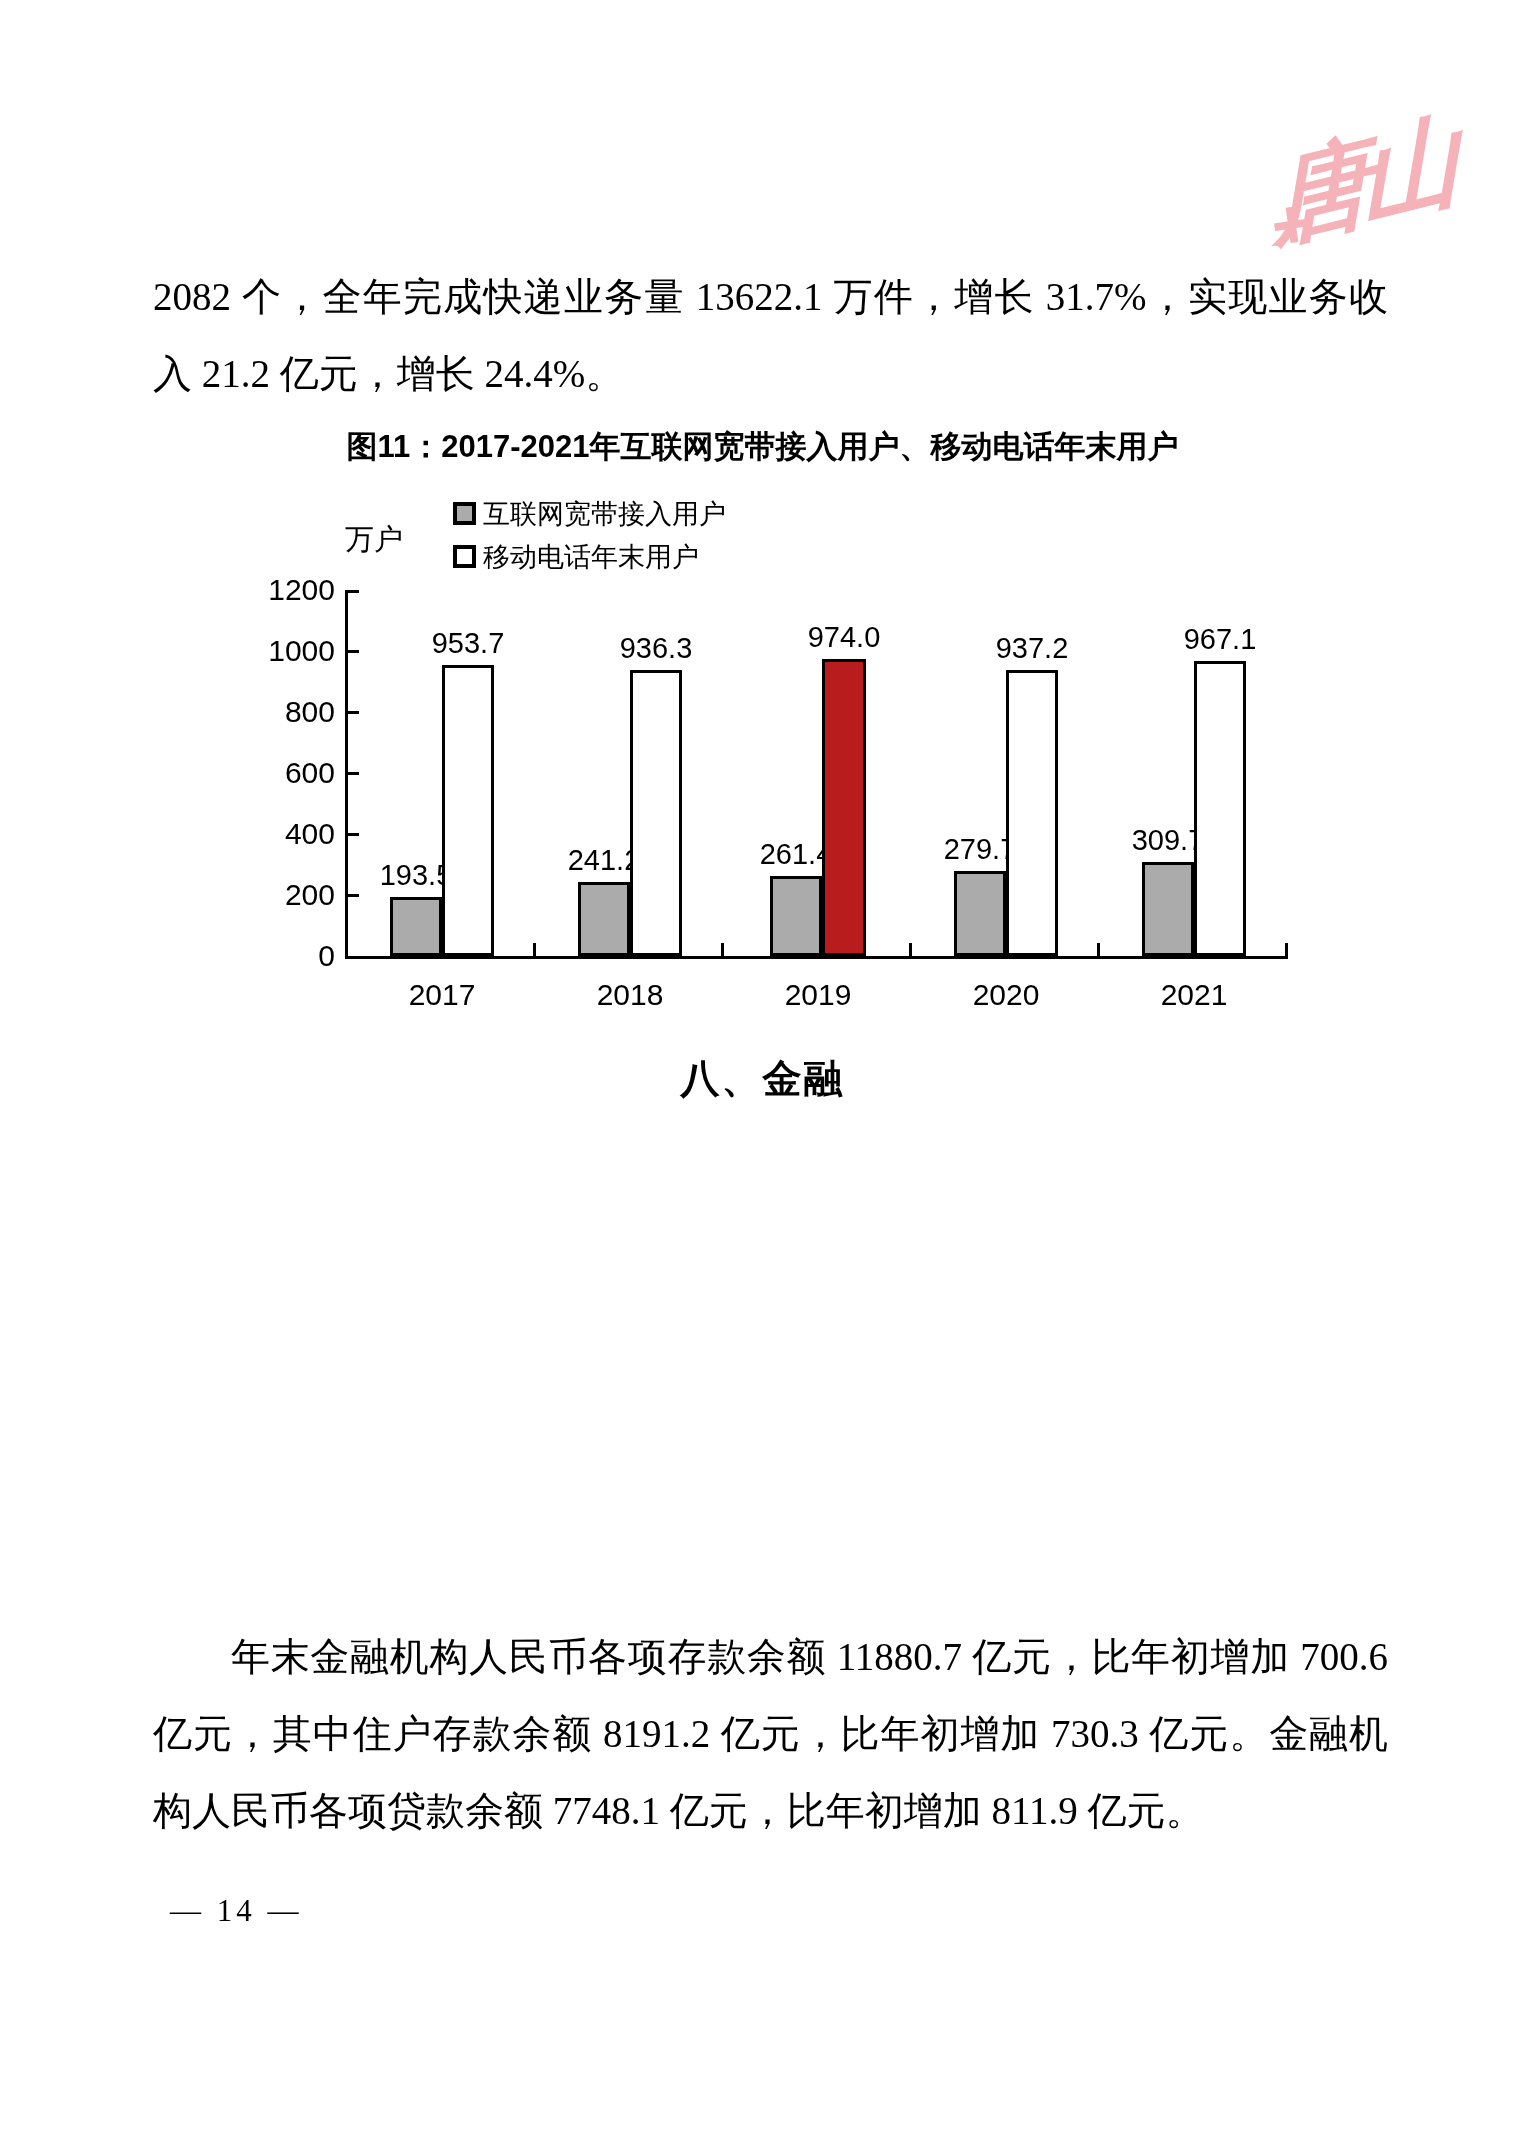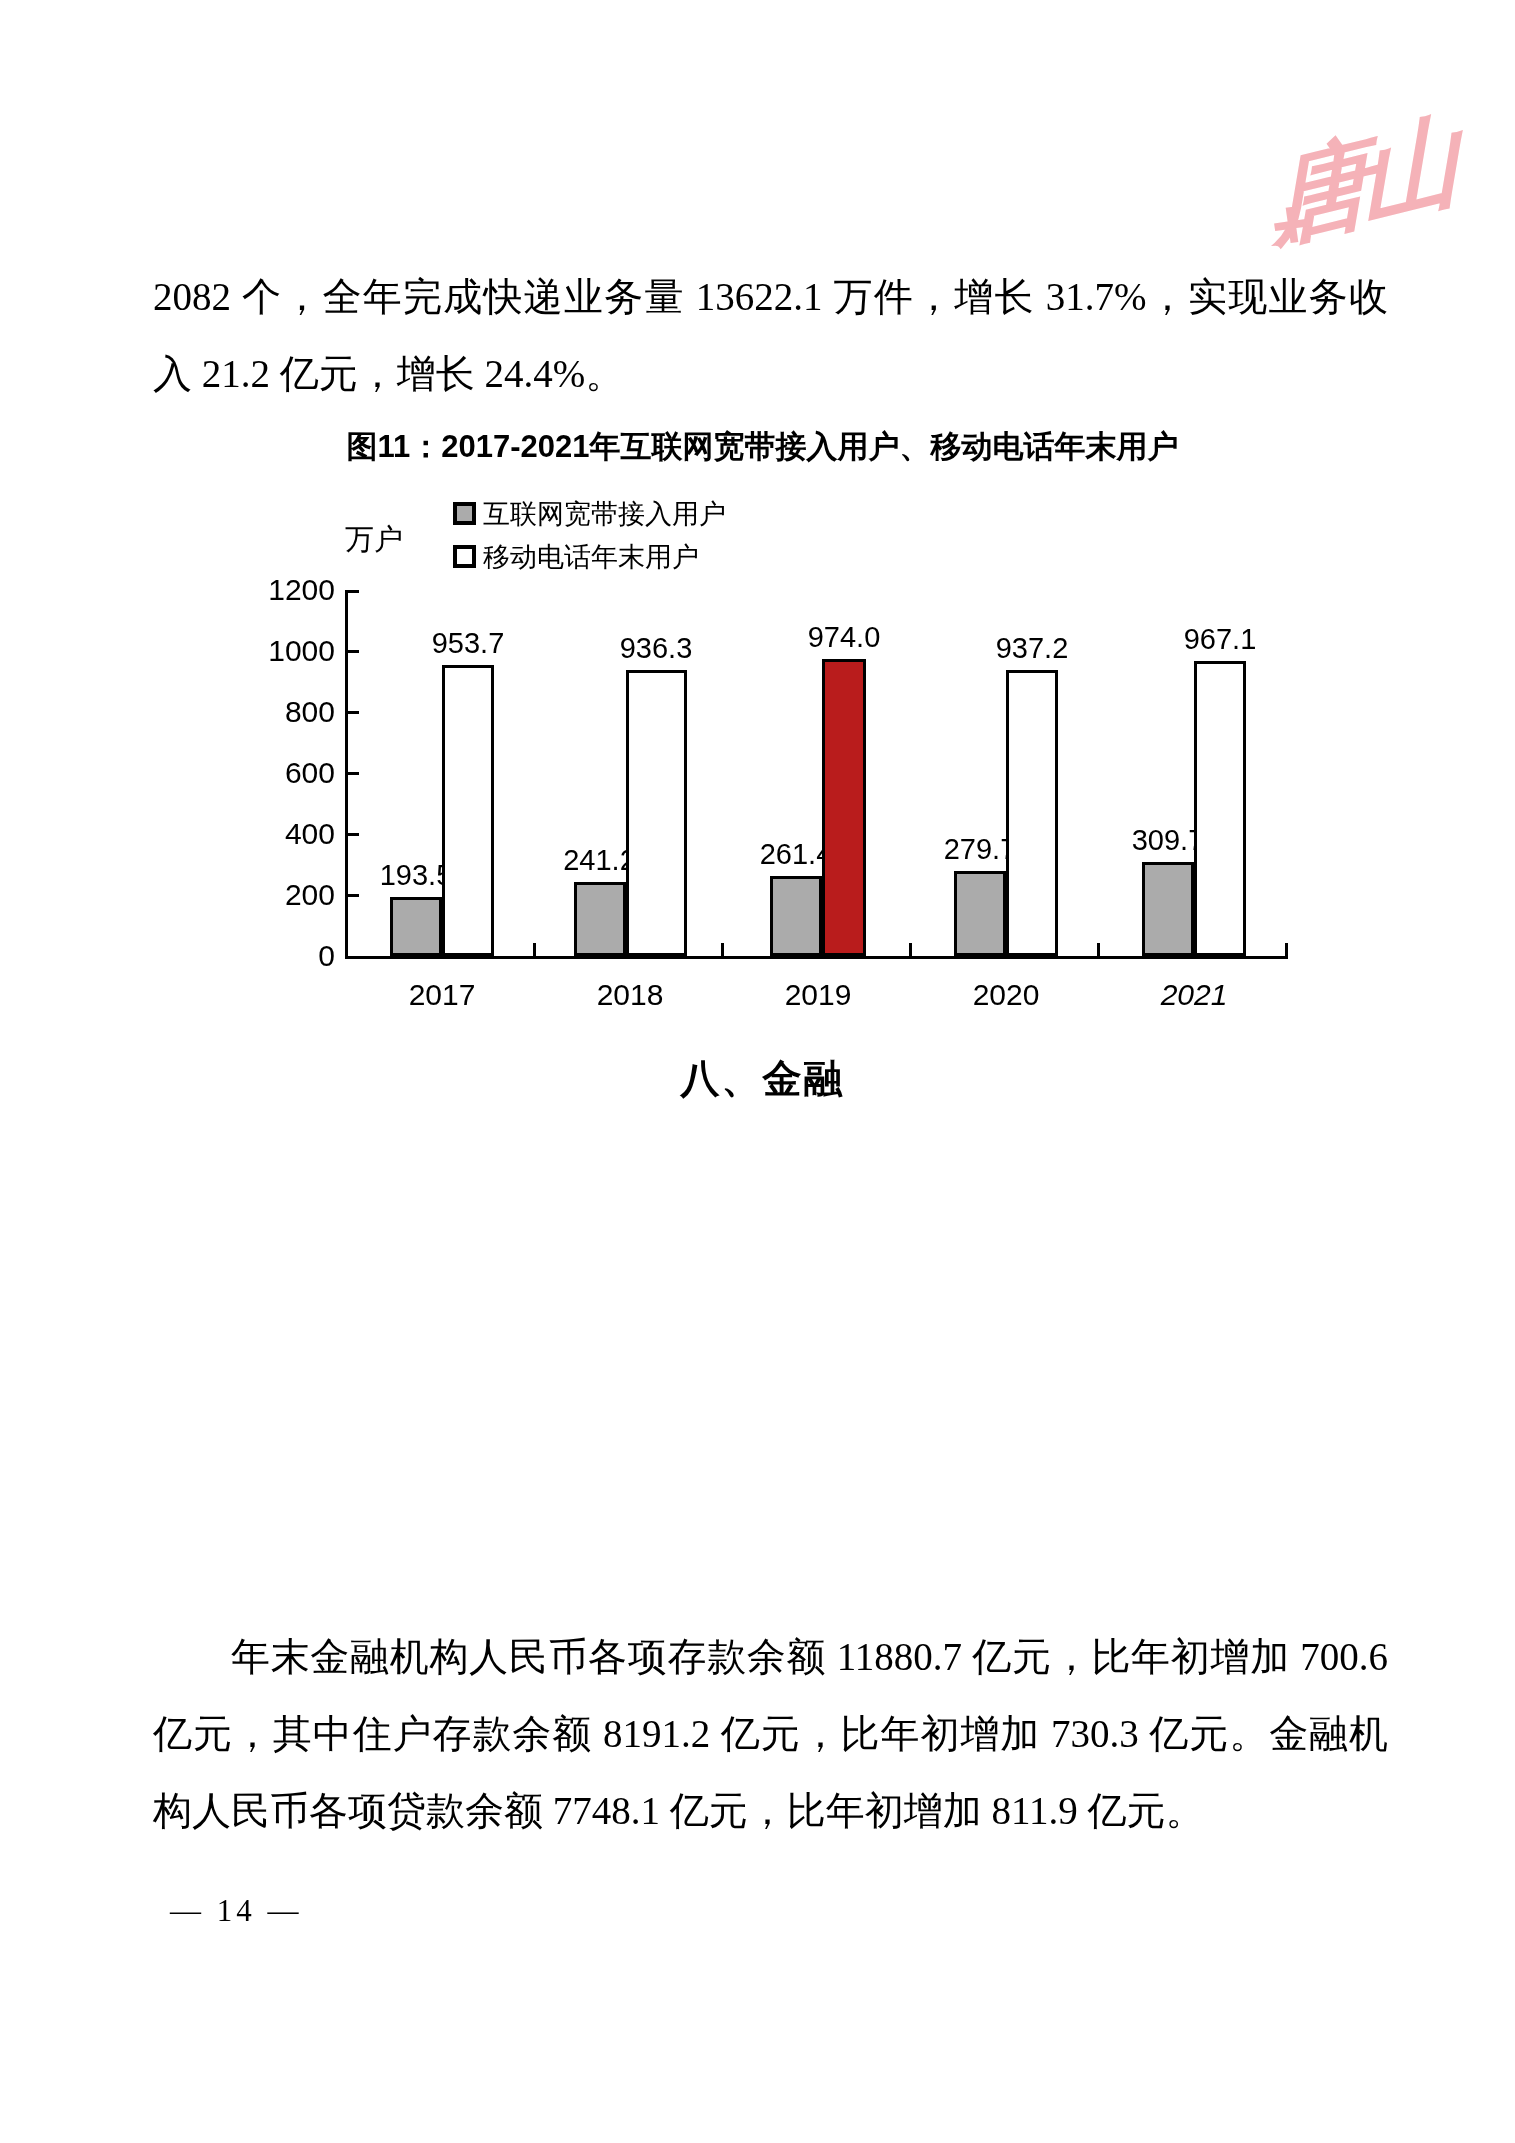--- a/index.html
+++ b/index.html
@@ -142,21 +142,21 @@
           </div>
           <div class="bar" style="width: 52px; height: 291px; background: rgb(255, 255, 255); border-color: rgb(0, 0, 0);">
             <div class="bar-value">953.7</div>
           </div>
         </div>
         <div class="x-label" style="left: 0px; width: 188px;">2017</div>
         <div class="bar-group" style="left: 188px; width: 188px;">
           <div class="bar" style="width: 52px; height: 74px; background: rgb(171, 171, 171); border-color: rgb(0, 0, 0);">
             <div class="bar-value">241.2</div>
           </div>
-          <div class="bar" style="width: 61px; height: 286px; background: rgb(255, 255, 255); border-color: rgb(0, 0, 0); padding-left: 31px;">
+          <div class="bar" style="width: 52px; height: 286px; background: rgb(255, 255, 255); border-color: rgb(0, 0, 0); padding-left: 31px;">
             <div class="bar-value">936.3</div>
           </div>
         </div>
         <div class="x-label" style="left: 188px; width: 188px;">2018</div>
         <div class="bar-group" style="left: 376px; width: 188px;">
           <div class="bar" style="width: 52px; height: 80px; background: rgb(171, 171, 171); border-color: rgb(0, 0, 0);">
             <div class="bar-value">261.4</div>
           </div>
           <div class="bar" style="width: 44px; height: 297px; background: #b91c1c; border-color: rgb(0, 0, 0);">
             <div class="bar-value">974.0</div>
@@ -173,21 +173,21 @@
         </div>
         <div class="x-label" style="left: 564px; width: 188px;">2020</div>
         <div class="bar-group" style="left: 752px; width: 188px;">
           <div class="bar" style="width: 52px; height: 94px; background: rgb(171, 171, 171); border-color: rgb(0, 0, 0);">
             <div class="bar-value">309.7</div>
           </div>
           <div class="bar" style="width: 52px; height: 295px; background: rgb(255, 255, 255); border-color: rgb(0, 0, 0);">
             <div class="bar-value">967.1</div>
           </div>
         </div>
-        <div class="x-label" style="left: 752px; width: 188px; font-style: italic;">2021</div>
+        <div class="x-label" style="left: 752px; width: 188px;">2021</div>
       </div>
   </div>
 
   <h2 class="heading">八、金融</h2>
 
 
   <p class="para indent p2">年末金融机构人民币各项存款余额 11880.7 亿元，比年初增加 700.6 亿元，其中住户存款余额 8191.2 亿元，比年初增加 730.3 亿元。金融机构人民币各项贷款余额 7748.1 亿元，比年初增加 811.9 亿元。</p>
 
   <div class="footer">— 14 —</div>
 

